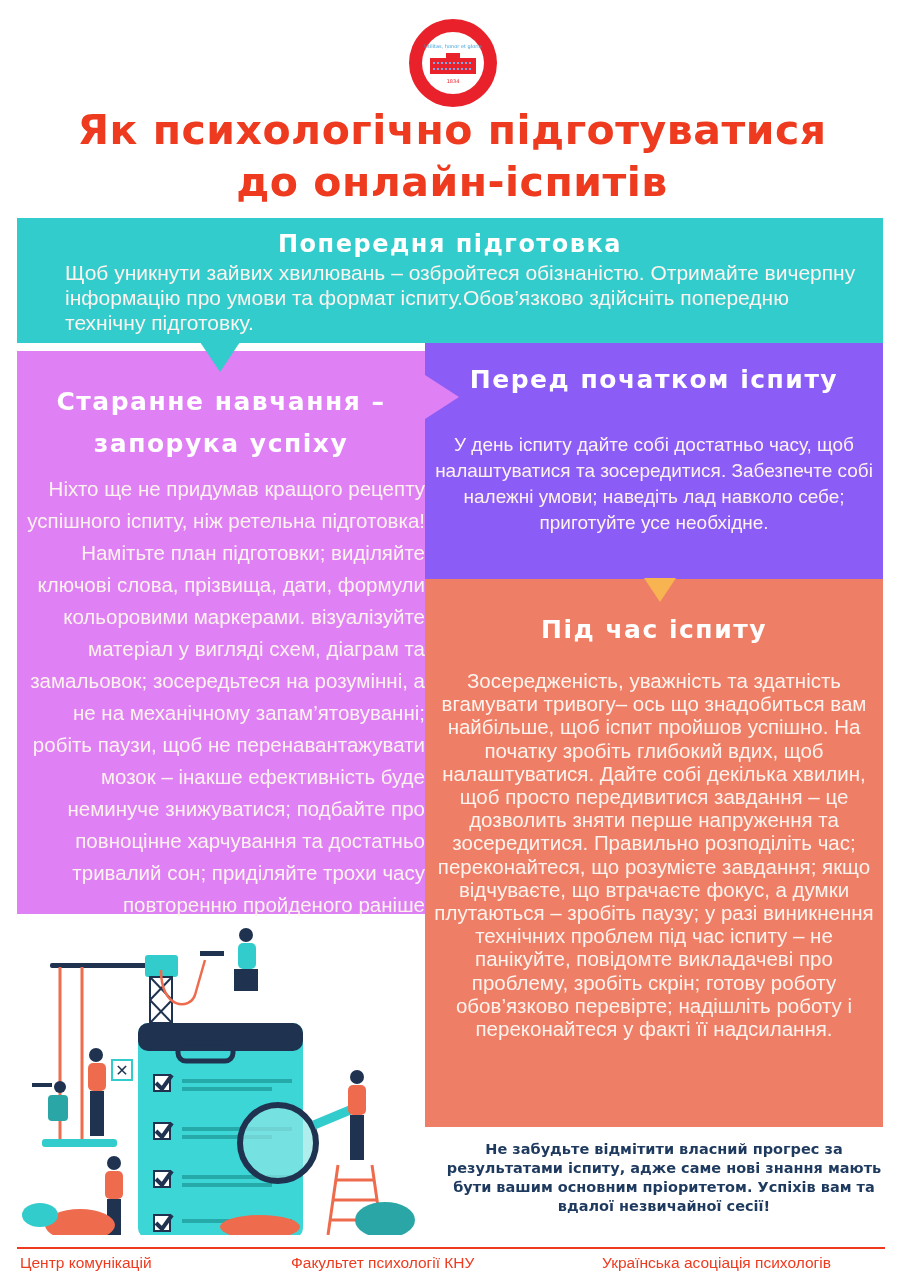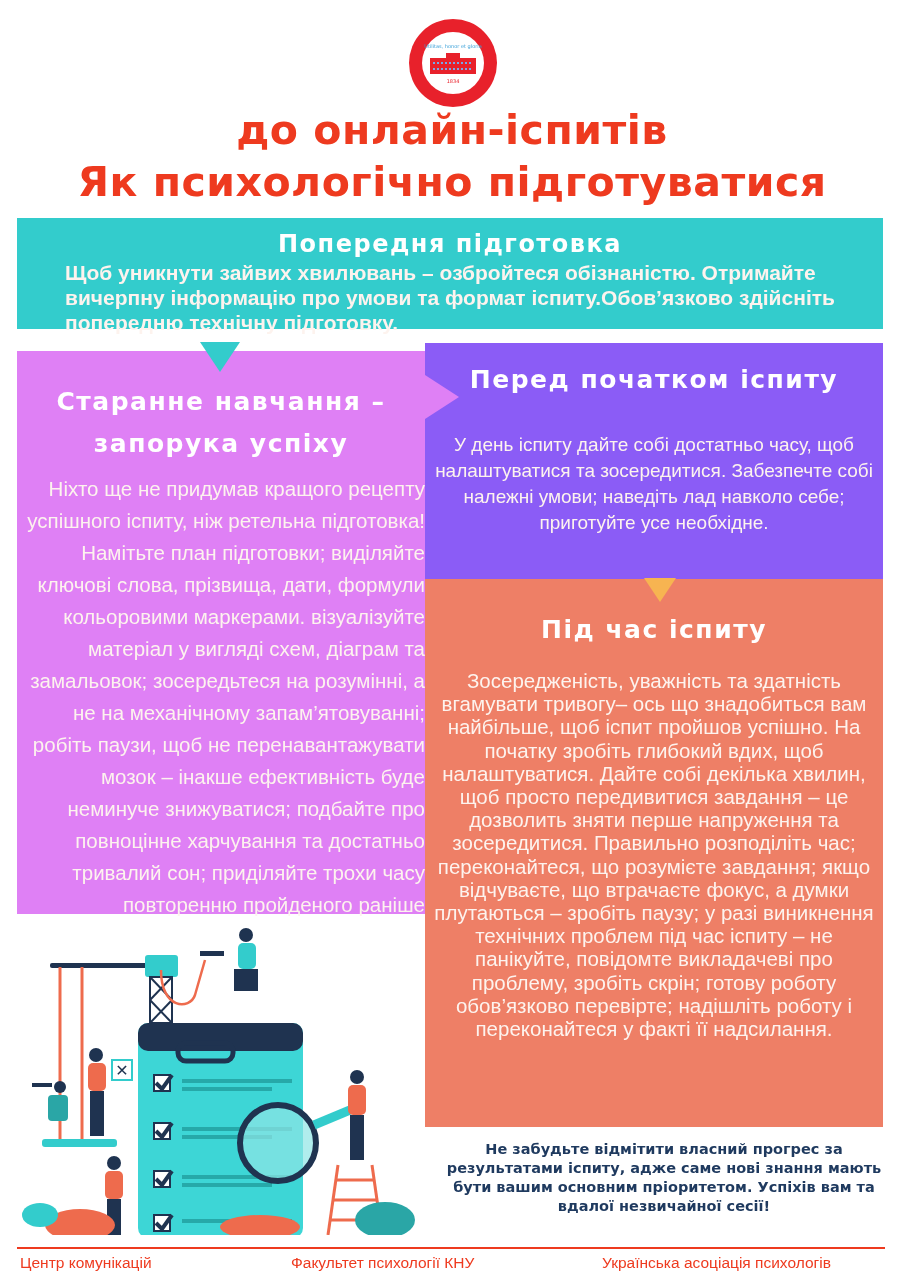--- a/index.html
+++ b/index.html
@@ -15,23 +15,23 @@
     font-size: 41px; line-height: 52px; letter-spacing: 0.5px;
   }
 
   .block { position: absolute; color: #ffffff; text-align: center; }
   .block-title {
     font-family: "DejaVu Sans", sans-serif; font-weight: bold; color: #ffffff;
     letter-spacing: 1.5px;
   }
   .block-text { font-family: "Liberation Sans", sans-serif; color: #fdf3ee; }
 
-  .teal { left: 17px; top: 218px; width: 866px; height: 111px; background: #33cccc; }
+  .teal { left: 17px; top: 218px; width: 866px; height: 125px; background: #33cccc; }
   .teal .block-title { position: absolute; left: 0; right: 0; top: 12px; font-size: 24px; }
-  .teal .block-text { position: absolute; left: 48px; top: 42px; text-align: left; font-size: 21px; line-height: 25px; width: 800px; font-weight: bold; }
+  .teal .block-text { position: absolute; left: 48px; top: 42px; text-align: left; font-size: 21px; line-height: 25px; width: 800px; }
 
   .purple { left: 17px; top: 343px; width: 408px; height: 563px; background: #df80f5; margin-top: 8px; }
   .purple .block-title { position: absolute; left: 0; right: 0; top: 30px; font-size: 25px; line-height: 42px; }
   .purple .block-text { position: absolute; left: 0; right: 0; top: 122px; font-size: 20.5px; line-height: 32px; padding: 0 0; text-align: right; }
 
   .orange { left: 425px; top: 343px; width: 458px; height: 236px; background: #8b5cf6; }
   .orange .block-title { position: absolute; left: 0; right: 0; top: 22px; font-size: 25px; }
   .orange .block-text { position: absolute; left: 0; right: 0; top: 89px; font-size: 19px; line-height: 26px; }
 
   .coral { left: 425px; top: 579px; width: 458px; height: 548px; background: #ee7f66; }
@@ -86,22 +86,22 @@
         <rect x="49" y="50" width="2" height="2"></rect>
         <rect x="53" y="50" width="2" height="2"></rect>
         <rect x="57" y="50" width="2" height="2"></rect>
         <rect x="61" y="50" width="2" height="2"></rect>
     </g>
     <text x="45" y="65" font-size="5" fill="#e8212b" text-anchor="middle" font-family="DejaVu Sans, sans-serif">1834</text>
   </svg>
 </div>
 
 <div class="main-title">
+  <div>Як психологічно підготуватися</div>
   <div>до онлайн-іспитів</div>
-  <div>Як психологічно підготуватися</div>
 </div>
 
 <div class="block teal">
   <div class="block-title">Попередня підготовка</div>
   <div class="block-text">Щоб уникнути зайвих хвилювань – озбройтеся обізнаністю. Отримайте вичерпну інформацію про умови та формат іспиту.Обов’язково здійсніть попередню технічну підготовку.</div>
 </div>
 
 <div class="block purple">
   <div class="block-title">Старанне навчання – запорука успіху</div>
   <div class="block-text">Ніхто ще не придумав кращого рецепту успішного іспиту, ніж ретельна  підготовка! Намітьте план підготовки; виділяйте ключові слова, прізвища, дати, формули кольоровими маркерами. візуалізуйте матеріал у вигляді  схем, діаграм та замальовок; зосередьтеся на розумінні,  а не на механічному запам’ятовуванні; робіть паузи, щоб не перенавантажувати мозок – інакше ефективність буде неминуче знижуватися; подбайте про повноцінне харчування та достатньо тривалий сон; приділяйте трохи часу повторенню пройденого раніше</div>

